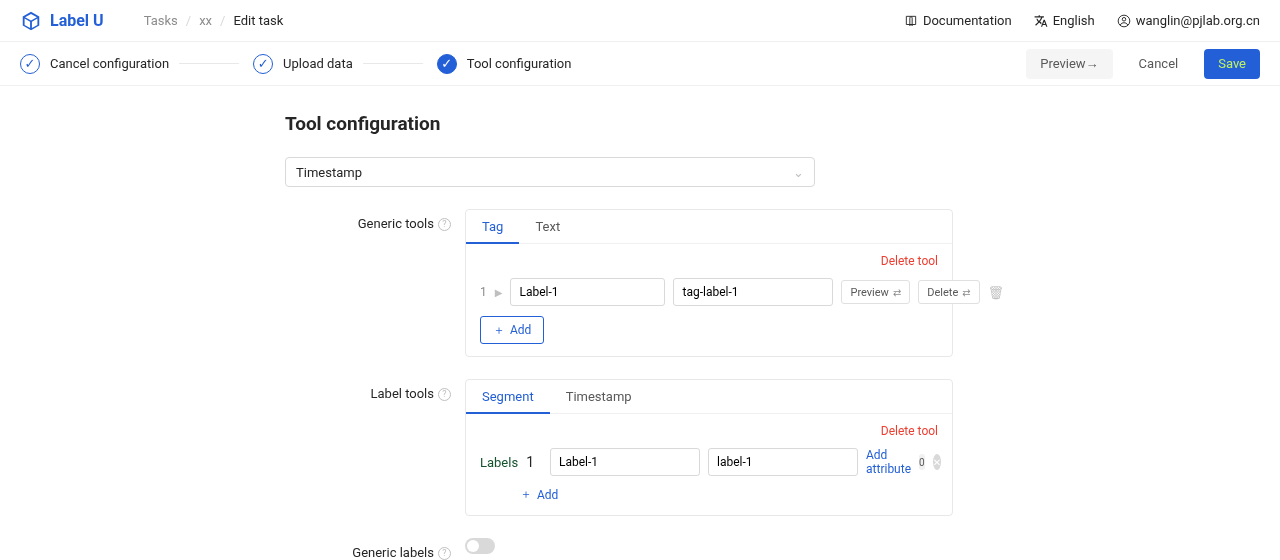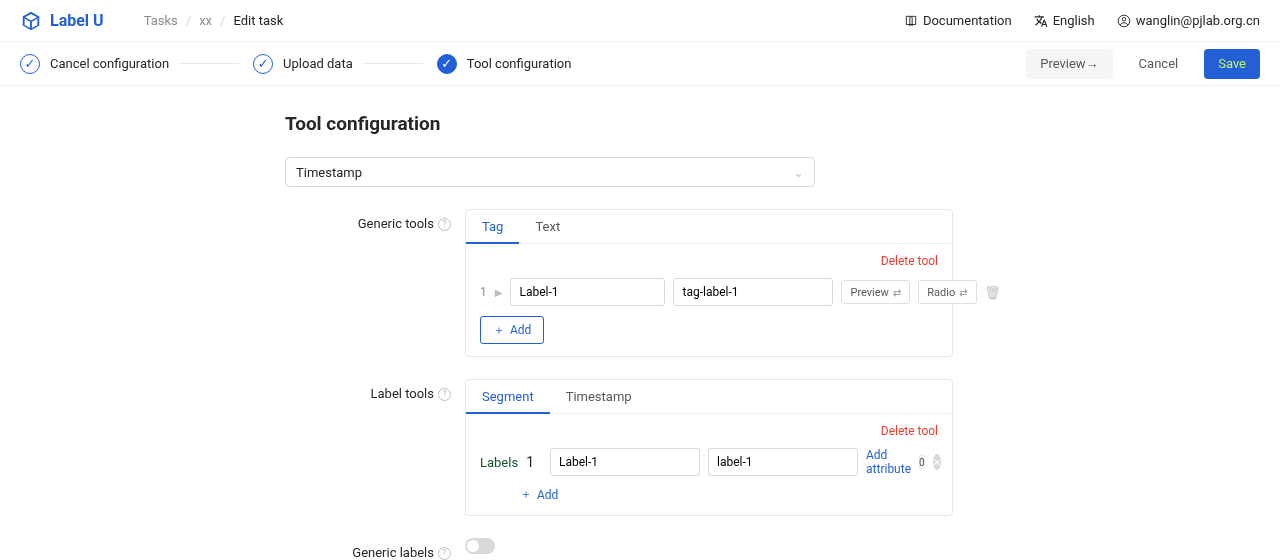--- a/index.html
+++ b/index.html
@@ -146,21 +146,21 @@
       <div class="row">
         <span class="num">1</span>
         <span class="expand">▶</span>
         <input class="txtinp w155" value="Label-1" style="">
         <input class="txtinp w160" value="tag-label-1" style="">
         <span class="pill">
             <span>Preview</span>
             <span class="swap">⇄</span>
           </span>
         <span class="pill">
-            <span>Radio</span>
+            <span>Delete</span>
             <span class="swap">⇄</span>
           </span>
         <span class="delic">🗑</span>
       </div>
       <button class="addbtn">
         <span>＋</span>
         <span>Add</span>
       </button>
     </div>
   </div>

